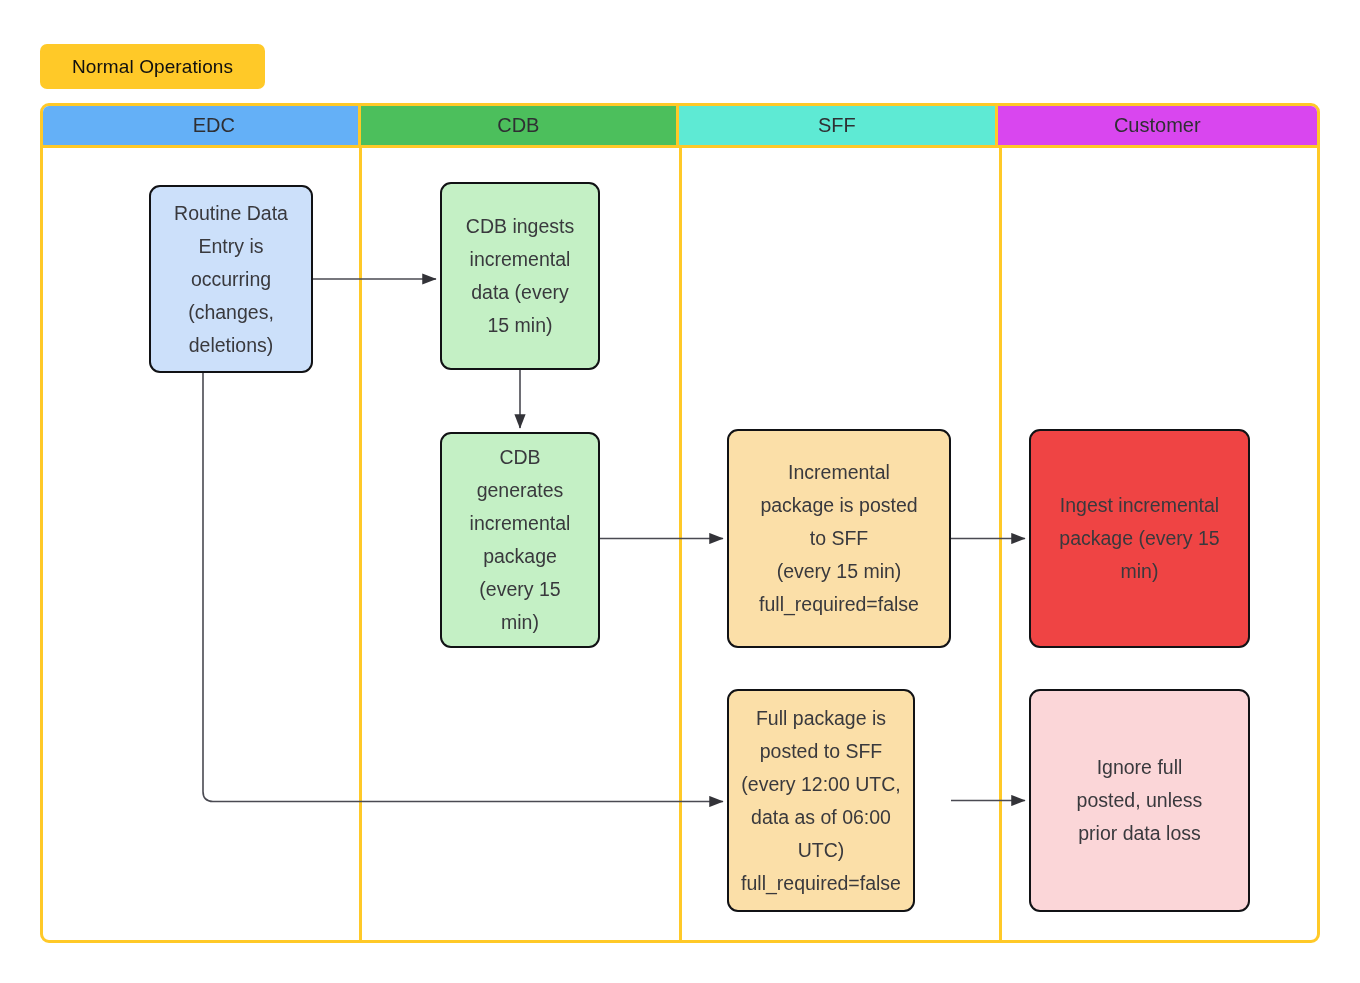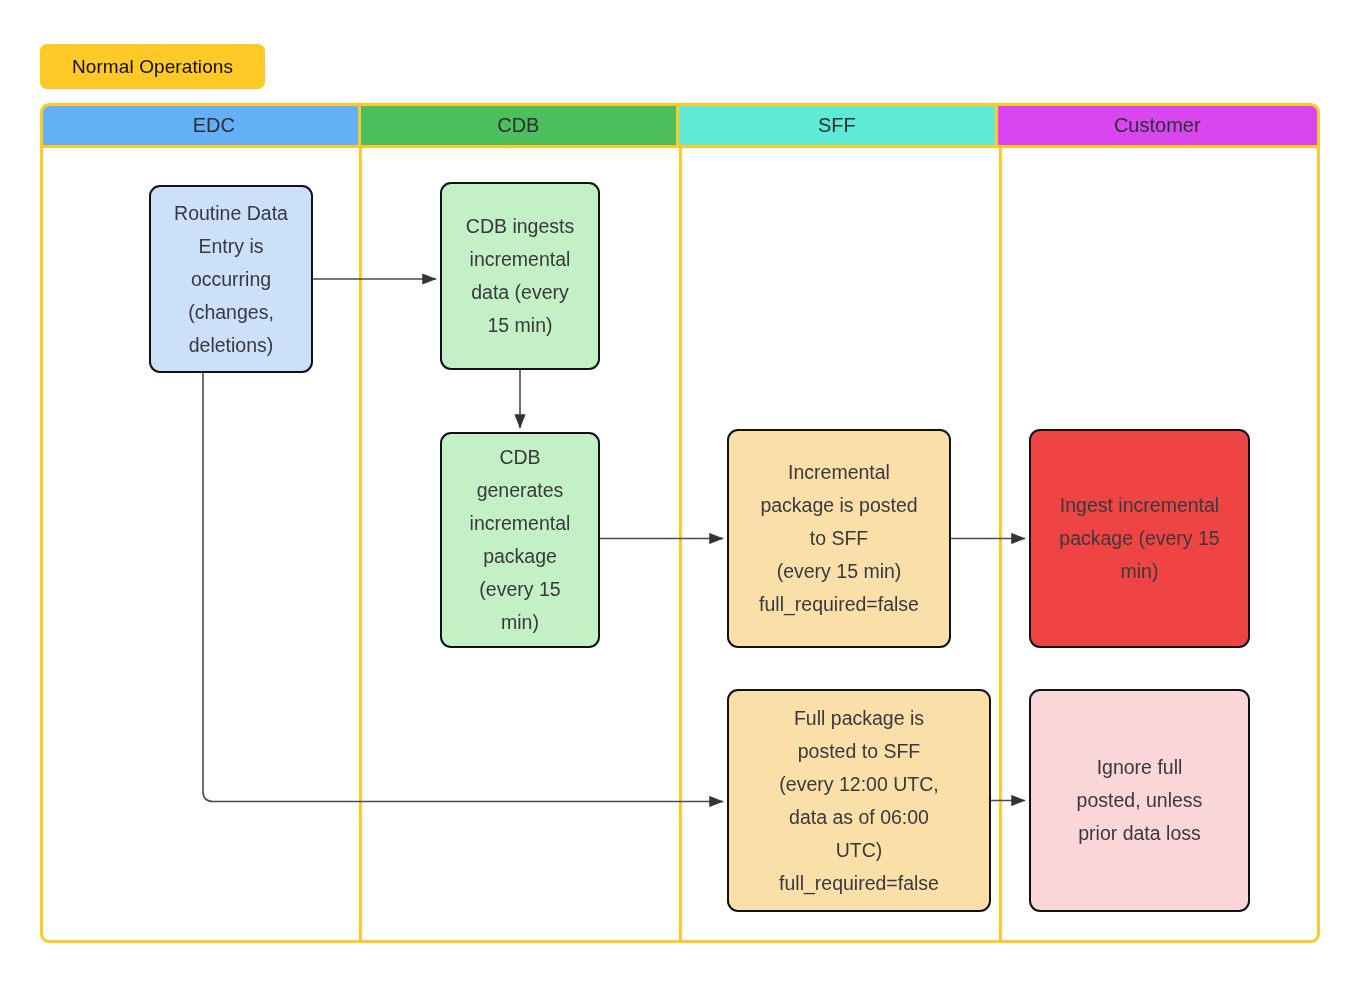--- a/index.html
+++ b/index.html
@@ -192,21 +192,21 @@
 (every 15
 min)</span>
       </div>
       <div class="node" style="left: 727px; top: 429px; width: 224px; height: 219px; background: rgb(251, 223, 168);">
         <span class="ntext">Incremental
 package is posted
 to SFF
 (every 15 min)
 full_required=false</span>
       </div>
-      <div class="node" style="left: 727px; top: 689px; width: 264px; height: 223px; background: rgb(251, 223, 168);">
+      <div class="node" style="left: 727px; top: 689px; width: 188px; height: 223px; background: rgb(251, 223, 168);">
         <span class="ntext">Full package is
 posted to SFF
 (every 12:00 UTC,
 data as of 06:00
 UTC)
 full_required=false</span>
       </div>
       <div class="node" style="left: 1029px; top: 429px; width: 221px; height: 219px; background: #ef4444;">
         <span class="ntext">Ingest incremental
 package (every 15

